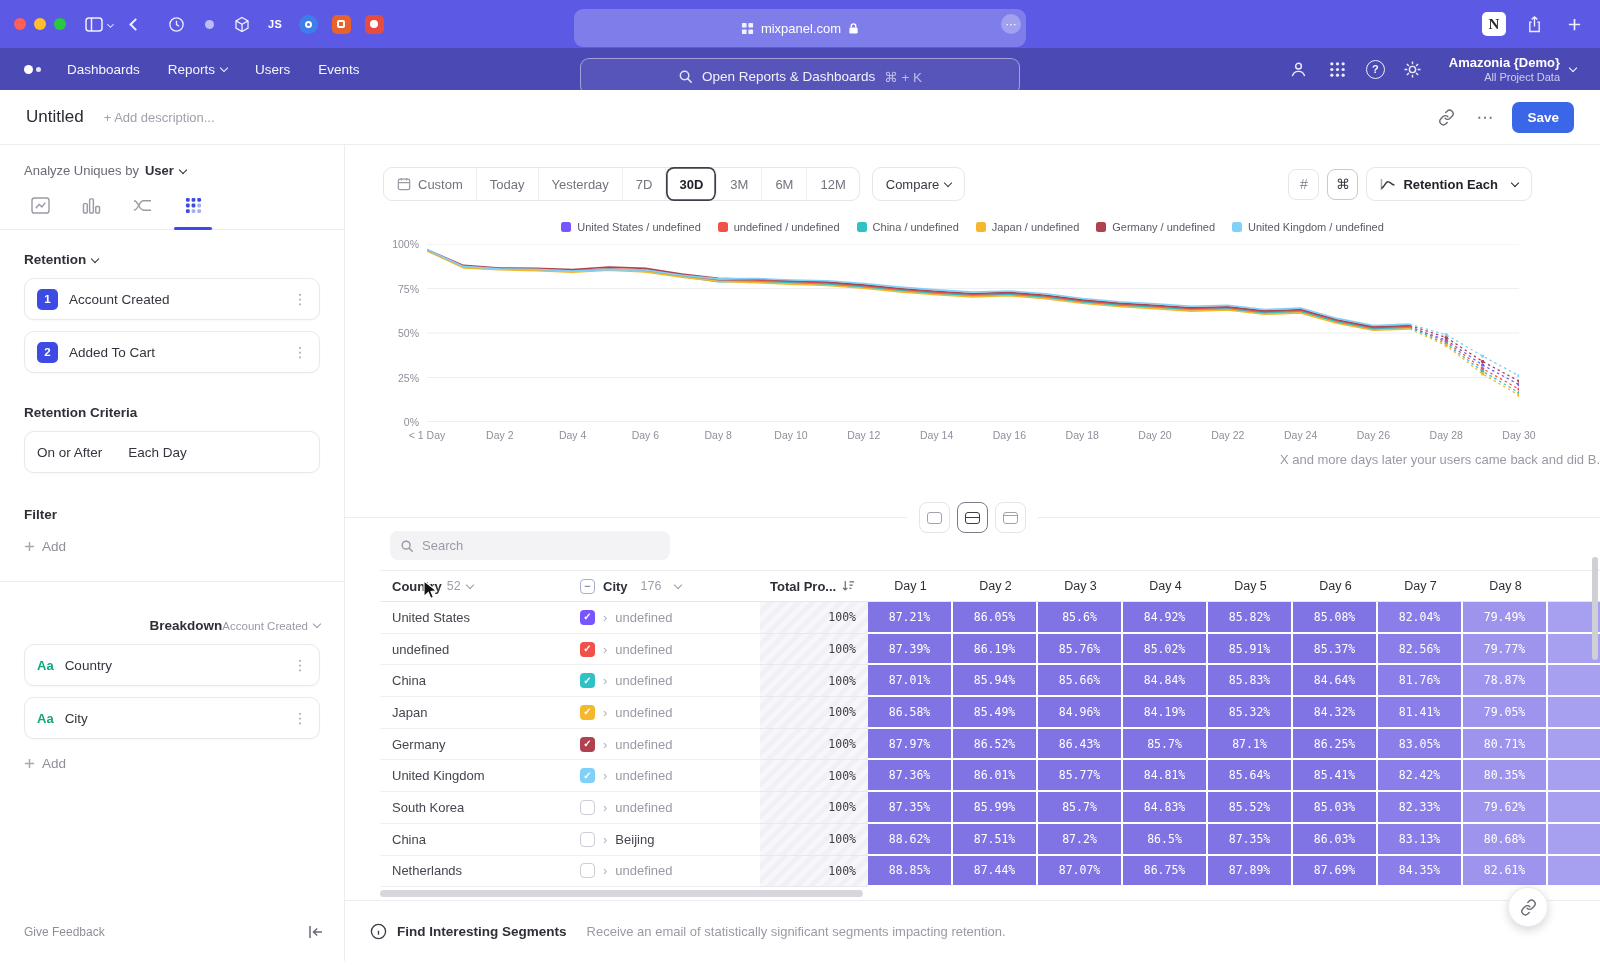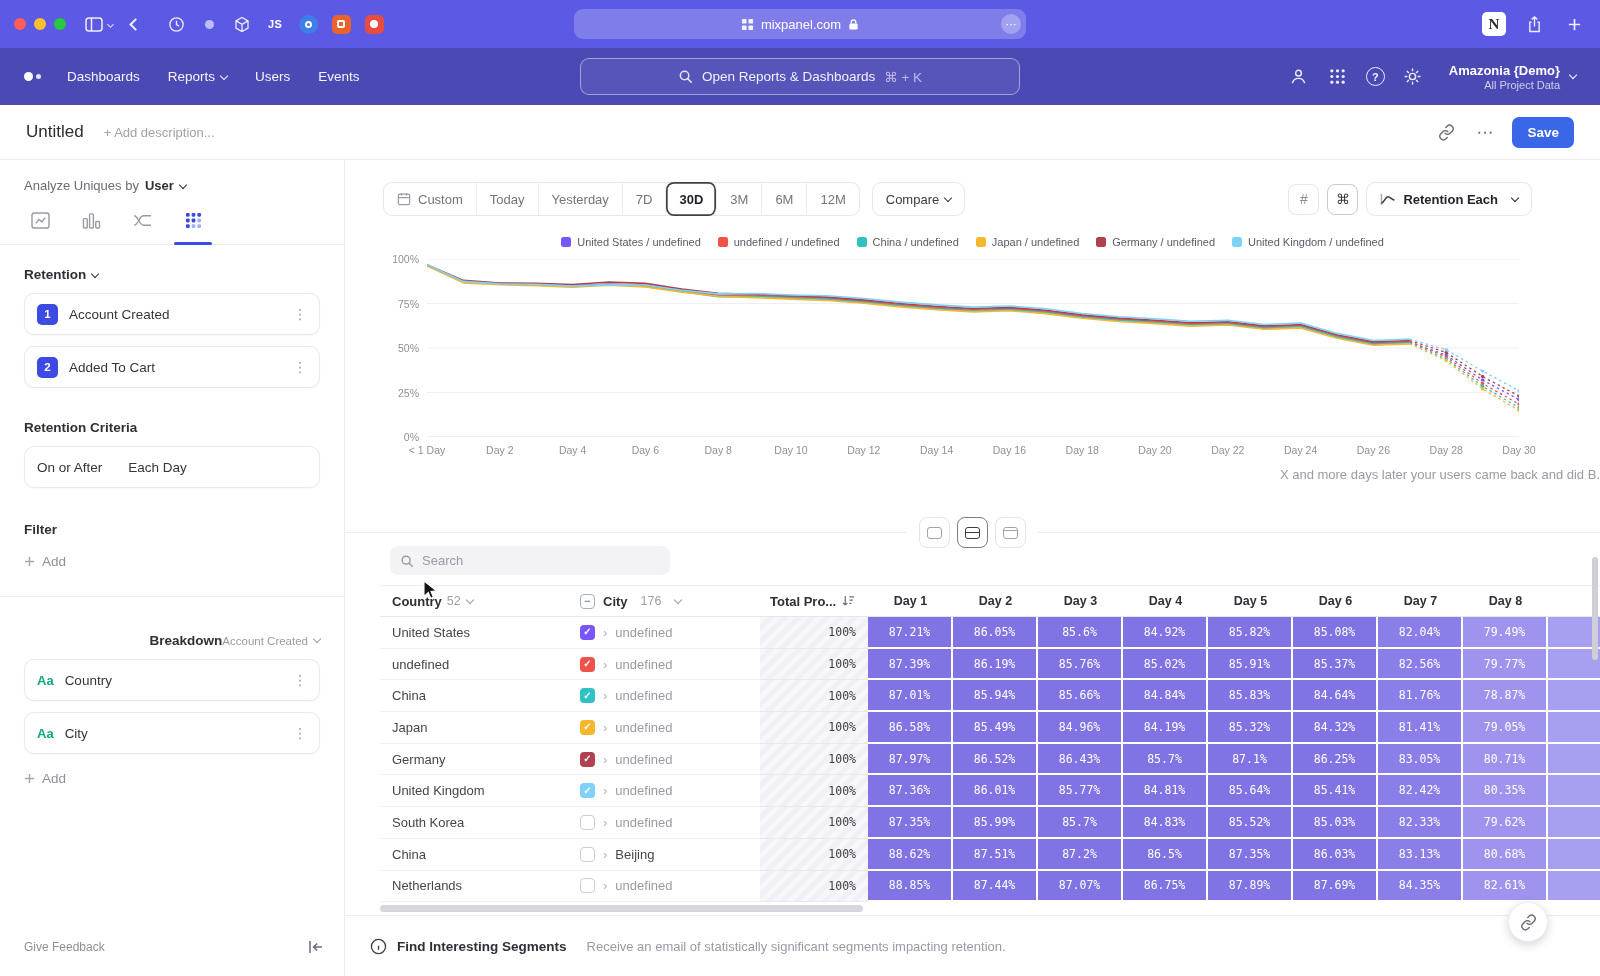--- a/index.html
+++ b/index.html
@@ -13,27 +13,27 @@
   .browser-bar{height:48px;background:#5c59e4;display:flex;align-items:center;padding:0 14px;position:relative}
   .traffic{display:flex;gap:8px;margin-right:16px}
   .light{width:12px;height:12px;border-radius:50%}
   .light.red{background:#ff5f57}.light.yellow{background:#febc2e}.light.green{background:#28c840}
   .bicon{display:inline-flex;align-items:center;justify-content:center;width:24px;height:24px}
   .tinychev{width:5px;height:5px;border-right:1.5px solid rgba(255,255,255,.8);border-bottom:1.5px solid rgba(255,255,255,.8);transform:rotate(45deg);margin:0 10px 0 2px;display:inline-block}
   .chev-back{width:9px;height:9px;border-left:2.2px solid rgba(255,255,255,.9);border-bottom:2.2px solid rgba(255,255,255,.9);transform:rotate(45deg);display:inline-block}
   .ext-row{display:flex;align-items:center;gap:11px;margin-left:18px}
   .ext{display:inline-flex;align-items:center;justify-content:center;width:22px;height:22px}
   .ext-label{color:#fff;font-size:11px;font-weight:700;letter-spacing:.3px}
-  .url-pill{position:absolute;left:50%;transform:translateX(-50%);top:9px;width:452px;height:30px;border-radius:9px;background:rgba(255,255,255,.22);display:flex;align-items:center;justify-content:center;gap:7px;color:#fff;font-size:13px}
+  .url-pill{position:absolute;left:50%;transform:translateX(-50%);top:9px;width:452px;height:38px;border-radius:9px;background:rgba(255,255,255,.22);display:flex;align-items:center;justify-content:center;gap:7px;color:#fff;font-size:13px}
   .url-more{position:absolute;right:5px;top:5px;width:20px;height:20px;border-radius:50%;background:rgba(255,255,255,.28);display:flex;align-items:center;justify-content:center;font-size:11px;color:#fff}
   .b-right{margin-left:auto;display:flex;align-items:center;gap:16px}
   .notion{width:24px;height:24px;border-radius:5px;background:#fff;color:#2b2b30;font-family:"Liberation Serif",serif;font-weight:700;font-size:15px;display:flex;align-items:center;justify-content:center}
 
   
-  .app-nav{height:57px;background:#4b49b4;display:flex;align-items:center;padding:0 24px;position:relative;color:#fff}
+  .app-nav{height:42px;background:#4b49b4;display:flex;align-items:center;padding:0 24px;position:relative;color:#fff}
   .logo{display:flex;align-items:center;margin-right:26px}
   .ld{border-radius:50%;background:#fff;display:inline-block}
   .ld.a{width:9px;height:9px}.ld.b{width:5px;height:5px;margin-left:3px;opacity:.85}
   .nav-items{display:flex;align-items:center;gap:28px}
   .nav-item{font-size:13.5px;color:rgba(255,255,255,.95)}
   .nav-search{position:absolute;left:50%;transform:translateX(-50%);top:10px;width:440px;height:37px;border:1px solid rgba(255,255,255,.45);background:rgba(255,255,255,.07);border-radius:9px;display:flex;align-items:center;justify-content:center;gap:9px;font-size:13.5px}
   .nsph{color:rgba(255,255,255,.92)}
   .nshot{color:rgba(255,255,255,.6)}
   .nav-right{margin-left:auto;display:flex;align-items:center;gap:17px}
   .nicon{display:inline-flex;align-items:center;justify-content:center;width:22px;height:22px}
@@ -126,21 +126,21 @@
   .cell{display:flex;align-items:center;font-size:13px;color:#45454f;overflow:hidden;white-space:nowrap}
   .c-country{padding-left:12px}
   .c-city{padding-left:10px;gap:8px}
   .c-total{justify-content:flex-end;padding-right:12px;font-family:"DejaVu Sans Mono",monospace;font-size:11.5px;color:#3c3c46}
   .head.c-total{justify-content:flex-start;padding-left:10px;font-family:"Liberation Sans",sans-serif;gap:6px}
   .meta{border-bottom:1px solid #f0f0f4}
   .meta.c-total{background:repeating-linear-gradient(135deg,#f7f6fa 0 5px,#f1f0f5 5px 10px);border-bottom:1px solid #e9e8ee}
   .hlabel{font-weight:700;font-size:13px;color:#2f2f38}
   .hcount{color:#a0a0ac;font-size:12.5px;margin-left:5px}
   .c-day{justify-content:center}
-  .head.c-day{font-weight:700;font-size:12.5px;color:#2f2f38}
+  .head.c-day{font-weight:400;font-size:12.5px;color:#2f2f38}
   .cell.day{justify-content:center;font-family:"DejaVu Sans Mono",monospace;font-size:11.5px;color:#fff;border-right:2px solid #fff;border-bottom:2px solid #fff;background:#8074e5}
   .cell.day.d7{background:#8a7ee8}
   .cell.day.d8{background:#9e94ee}
   .cell.day.filler{background:#a79ff0}
   .cb{width:15px;height:15px;border-radius:4px;display:inline-flex;align-items:center;justify-content:center;font-size:10px;line-height:1;color:#fff;font-weight:700;flex:0 0 auto}
   .cb.unchecked{border:1.5px solid #cdcdd7;background:#fff}
   .cb.ind{border:1.5px solid #a7aed2;color:#8a90b8;background:#fff;font-size:11px}
   .expand{color:#b0b0ba;font-size:13px}
   .citylabel{color:#45454f}
   .citylabel.undef{color:#9a9aa6}

